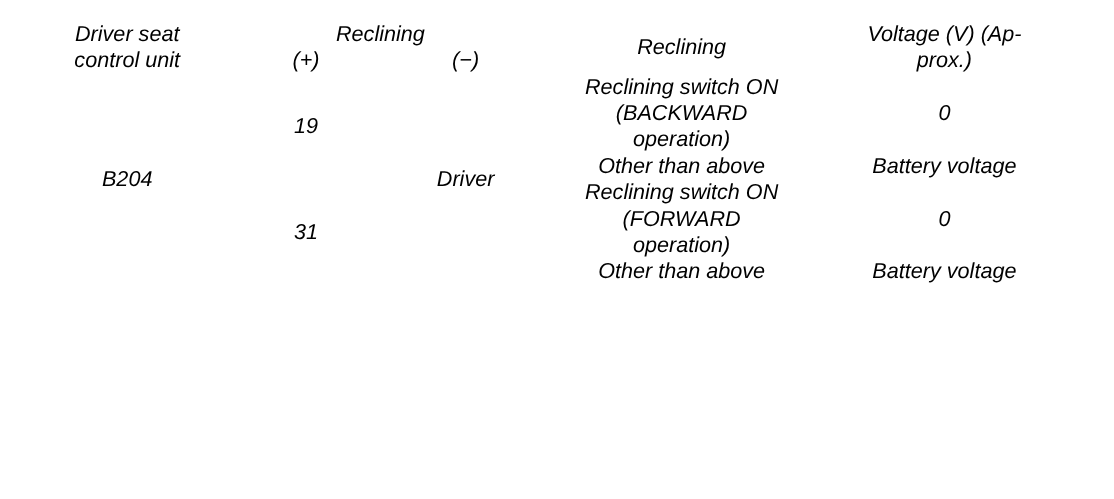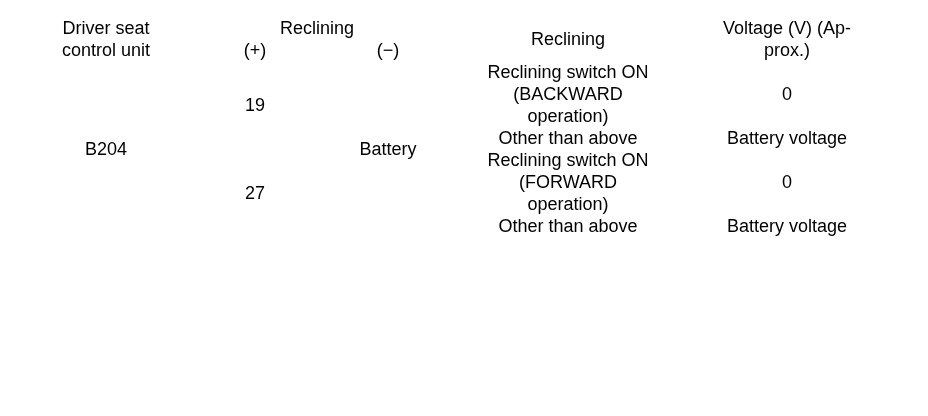--- a/index.html
+++ b/index.html
@@ -12,20 +12,21 @@
     height: 416px;
     font-family: "Liberation Sans", sans-serif;
     color: #000000;
     overflow: hidden;
   }
 
   #sheet {
     position: relative;
     width: 928px;
     height: 416px;
+    font-style: italic;
   }
 
   
   table.spec {
     position: absolute;
     left: 28px;
     top: 18px;
     width: 860px;
     border-collapse: collapse;
     table-layout: fixed;
@@ -97,34 +98,34 @@
         <th class="bl hdr-sign">(+)</th>
         <th class="bl hdr-sign">(−)</th>
       </tr>
     </thead>
 
     <tbody>
 
       <tr>
         <td class="thick-top thick-bottom hdr-driver" rowspan="4">B204</td>
         <td class="thick-top bl thin-bottom cell-term" rowspan="2">19</td>
-        <td class="thick-top bl thick-bottom cell-term" rowspan="4">Battery</td>
+        <td class="thick-top bl thick-bottom cell-term" rowspan="4">Driver</td>
         <td class="thick-top bl thin-bottom cell-cond nowrapish">Reclining switch ON
 (BACKWARD
 operation)</td>
         <td class="thick-top bl thin-bottom cell-val">0</td>
       </tr>
 
       <tr>
         <td class="bl thick-bottom cell-cond nowrapish">Other than above</td>
         <td class="bl thick-bottom cell-val">Battery voltage</td>
       </tr>
 
       <tr>
-        <td class="bl thick-bottom cell-term" rowspan="2">27</td>
+        <td class="bl thick-bottom cell-term" rowspan="2">31</td>
         <td class="bl thin-bottom cell-cond nowrapish">Reclining switch ON
 (FORWARD
 operation)</td>
         <td class="bl thin-bottom cell-val">0</td>
       </tr>
 
       <tr>
         <td class="bl thick-bottom cell-cond nowrapish">Other than above</td>
         <td class="bl thick-bottom cell-val">Battery voltage</td>
       </tr>

